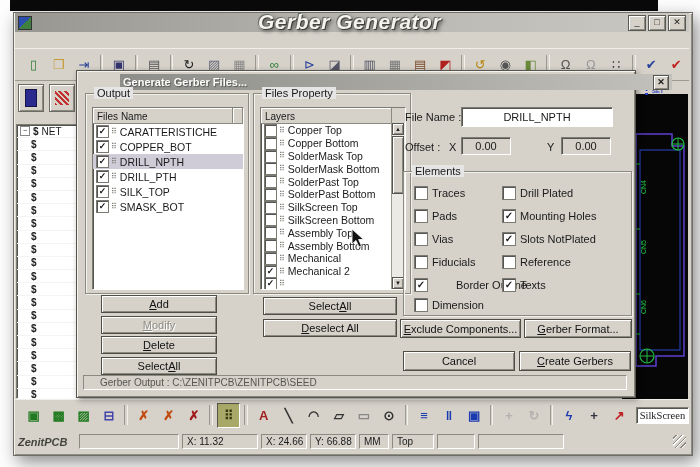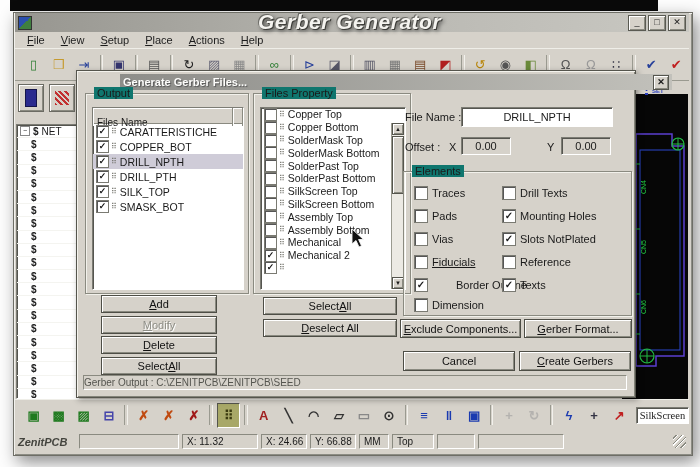--- a/index.html
+++ b/index.html
@@ -47,25 +47,25 @@
   .rmi2{color:#2a3fbf;font-weight:bold;font-size:6px;text-align:center;line-height:6px;}
   
   .dialog{left:76px;top:70px;width:558px;height:326px;background:#d6d2ca;z-index:5;
           border:1px solid #55554d;box-shadow:inset 1px 1px 0 #f4f3ed,inset -1px -1px 0 #84847a,2px 2px 6px rgba(0,0,0,.35);}
   .dtitle{position:absolute;left:3px;top:3px;width:552px;height:16px;
           background:linear-gradient(90deg,#8d8d89,#c2c1bb);display:flex;align-items:center;padding:0 3px;box-sizing:border-box;margin-left:40px;}
   .dtitletxt{color:#fdfdfb;font-weight:bold;font-size:11px;text-shadow:1px 1px 1px #555;}
   .dclose{margin-left:auto;width:14px;height:13px;background:#d6d2ca;border:1px solid #55554d;
           box-shadow:inset 1px 1px 0 #fff,inset -1px -1px 0 #8a8a80;font-size:9px;line-height:12px;text-align:center;font-weight:bold;}
   .group{position:absolute;border:1px solid #8a8a80;box-shadow:1px 1px 0 #f2f1eb,inset 1px 1px 0 #f2f1eb;}
-  .glabel{position:absolute;top:-7px;left:8px;background:#0f766e;padding:0 3px;font-size:11px;}
+  .glabel{position:absolute;top:-7px;left:8px;background:#e5e5e5;padding:0 3px;font-size:11px;}
   .listbox{position:absolute;background:#fff;border:1px solid #7c7c74;border-right-color:#fff;border-bottom-color:#fff;
            box-shadow:inset 1px 1px 0 #55554f;overflow:hidden;}
   .colhdr{height:15px;background:#d6d2ca;border-bottom:1px solid #8a8a80;display:flex;}
-  .colhdr .hc{border-right:1px solid #8a8a80;box-shadow:inset 1px 1px 0 #fff;padding:9px 4px;font-size:10px;box-sizing:border-box;}
+  .colhdr .hc{border-right:1px solid #8a8a80;box-shadow:inset 1px 1px 0 #fff;padding:3px 4px;font-size:10px;box-sizing:border-box;}
   .lrow{display:flex;align-items:center;padding-left:3px;font-size:10.5px;white-space:nowrap;}
   .cb{width:11px;height:11px;background:#fff;border:1px solid #7a7a72;box-shadow:inset 1px 1px 0 #555;
       font-size:9px;line-height:10px;text-align:center;font-weight:bold;color:#111;flex:0 0 auto;margin-right:2px;}
   .licon{font-size:8px;color:#6b6b63;margin-right:3px;flex:0 0 auto;}
   .selrow{background:#cfccd8;}
   .btn{position:absolute;background:#d6d2ca;border:1px solid #4e4e46;
        box-shadow:inset 1px 1px 0 #fff,inset -1px -1px 0 #8a8a80;
        font-size:11px;text-align:center;color:#111;display:flex;align-items:center;justify-content:center;}
   .btn u{text-decoration:underline;}
   .btn.disabled{color:#8e8e86;text-shadow:1px 1px 0 #fff;}
@@ -75,21 +75,21 @@
   .dlabel{position:absolute;font-size:11px;color:#1a1a1a;white-space:nowrap;}
   .ecb{position:absolute;width:12px;height:12px;background:#fff;border:1px solid #7a7a72;box-shadow:inset 1px 1px 0 #555;
        font-size:10px;line-height:11px;text-align:center;font-weight:bold;}
   .scroll{position:absolute;right:0;top:15px;bottom:0;width:13px;background:#eceae4;border-left:1px solid #9a9a90;}
   .sarr{position:absolute;left:0;width:12px;height:12px;background:#d6d2ca;border:1px solid #55554d;
         box-shadow:inset 1px 1px 0 #fff,inset -1px -1px 0 #8a8a80;font-size:6px;line-height:11px;text-align:center;box-sizing:border-box;}
   .sthumb{position:absolute;left:0;top:13px;width:12px;height:58px;background:#d6d2ca;border:1px solid #55554d;
         box-shadow:inset 1px 1px 0 #fff,inset -1px -1px 0 #8a8a80;box-sizing:border-box;}
   .gstrip{position:absolute;left:6px;top:304px;width:544px;height:15px;background:#d6d2ca;
           border:1px solid #8a8a80;border-right-color:#fff;border-bottom-color:#fff;
-          font-size:10px;color:#55554f;display:flex;align-items:center;padding-left:0;box-sizing:border-box;}
+          font-size:10px;color:#55554f;display:flex;align-items:center;padding-left:16px;box-sizing:border-box;}
   .bottombar{left:15px;top:399px;width:674px;height:31px;background:#d6d2ca;border-top:1px solid #efeee8;
              display:flex;align-items:center;padding-left:6px;box-sizing:border-box;z-index:2;}
   .bbtn{width:24px;height:23px;margin:0 1px;display:flex;align-items:center;justify-content:center;
         background:#d6d2ca;border:1px solid #d6d2ca;font-size:13px;font-weight:bold;}
   .bbtn.pressed{background:#a8a868;border-color:#55554d #fff #fff #55554d;}
   .bbtn.disabled{opacity:.55;}
   .combo{margin-left:4px;width:60px;height:17px;background:#fff;border:1px solid #7c7c74;border-right-color:#fff;border-bottom-color:#fff;
          box-shadow:inset 1px 1px 0 #55554f;font-size:10.5px;display:flex;align-items:center;padding-left:3px;box-sizing:border-box;overflow:hidden;white-space:nowrap;font-family:Liberation Serif, serif;}
   .statusbar{left:15px;top:431px;width:674px;height:21px;background:#d6d2ca;display:flex;align-items:center;
              padding:0 3px;box-sizing:border-box;gap:3px;z-index:2;}
@@ -110,28 +110,20 @@
   <div class="abs titlebar">
     <span class="appicon"></span>
     <span class="winbtns" id="winbtns">
         <span class="wbtn">_</span>
         <span class="wbtn">□</span>
         <span class="wbtn">✕</span>
       </span>
   </div>
   <div class="abs overlayTitle">Gerber Generator</div>
 
-  <div class="abs menubar" id="menubar">
-      <span class="menuitem"><u>F</u>ile</span>
-      <span class="menuitem"><u>V</u>iew</span>
-      <span class="menuitem"><u>S</u>etup</span>
-      <span class="menuitem"><u>P</u>lace</span>
-      <span class="menuitem"><u>A</u>ctions</span>
-      <span class="menuitem"><u>H</u>elp</span>
-    </div>
   <div class="abs toolbar" id="toptoolbar">
       <span class="tbtn">
         <span style="color: rgb(46, 125, 50);">▯</span>
       </span>
       <span class="tbtn">
         <span style="color: rgb(197, 154, 46);">❒</span>
       </span>
       <span class="tbtn">
         <span style="color: rgb(39, 64, 154);">⇥</span>
       </span>
@@ -369,20 +361,23 @@
     <div id="outputButtons">
         <div class="btn" style="left: 24px; top: 224px; width: 114px; height: 16px;"><u>A</u>dd</div>
         <div class="btn disabled" style="left: 24px; top: 244.5px; width: 114px; height: 16px;"><u>M</u>odify</div>
         <div class="btn" style="left: 24px; top: 265px; width: 114px; height: 16px;"><u>D</u>elete</div>
         <div class="btn" style="left: 24px; top: 285.5px; width: 114px; height: 16px;">Select <u>A</u>ll</div>
       </div>
 
     <div class="group" style="left:176px;top:22px;width:156px;height:199px;">
       <span class="glabel">Files Property</span>
       <div class="listbox" style="left:6px;top:13px;width:144px;height:181px;">
+        <div class="colhdr">
+          <span class="hc" style="flex:1;margin-right:13px;">Layers</span>
+        </div>
         <div id="layerRows">
             <div class="lrow" style="height: 12.8px; margin-right: 13px;">
               <span class="cb"></span>
               <span class="licon">⠿</span>
               <span>Copper Top</span>
             </div>
             <div class="lrow" style="height: 12.8px; margin-right: 13px;">
               <span class="cb"></span>
               <span class="licon">⠿</span>
               <span>Copper Bottom</span>
@@ -467,29 +462,29 @@
     <div class="group" style="left:326px;top:100px;width:227px;height:143px;">
       <span class="glabel">Elements</span>
       <div id="elemLeft">
           <span class="ecb" style="left: 10px; top: 14px;"></span>
           <span class="dlabel" style="left: 28px; top: 15px;">Traces</span>
           <span class="ecb" style="left: 10px; top: 37px;"></span>
           <span class="dlabel" style="left: 28px; top: 38px;">Pads</span>
           <span class="ecb" style="left: 10px; top: 60px;"></span>
           <span class="dlabel" style="left: 28px; top: 61px;">Vias</span>
           <span class="ecb" style="left: 10px; top: 83px;"></span>
-          <span class="dlabel" style="left: 28px; top: 84px; text-decoration: underline;">Fiducials</span>
+          <span class="dlabel" style="left: 28px; top: 84px;">Fiducials</span>
           <span class="ecb" style="left: 10px; top: 106px;">✓</span>
           <span class="dlabel" style="left: 28px; top: 107px; padding-left: 24px;">Border Outline</span>
           <span class="ecb" style="left: 10px; top: 126px;"></span>
           <span class="dlabel" style="left: 28px; top: 127px;">Dimension</span>
         </div>
       <div id="elemRight">
           <span class="ecb" style="left: 98px; top: 14px;"></span>
-          <span class="dlabel" style="left: 116px; top: 15px;">Drill Texts</span>
+          <span class="dlabel" style="left: 116px; top: 15px;">Drill Plated</span>
           <span class="ecb" style="left: 98px; top: 37px;">✓</span>
           <span class="dlabel" style="left: 116px; top: 38px;">Mounting Holes</span>
           <span class="ecb" style="left: 98px; top: 60px;">✓</span>
           <span class="dlabel" style="left: 116px; top: 61px;">Slots NotPlated</span>
           <span class="ecb" style="left: 98px; top: 83px;"></span>
           <span class="dlabel" style="left: 116px; top: 84px;">Reference</span>
           <span class="ecb" style="left: 98px; top: 106px;">✓</span>
           <span class="dlabel" style="left: 116px; top: 107px;">Texts</span>
         </div>
     </div>

